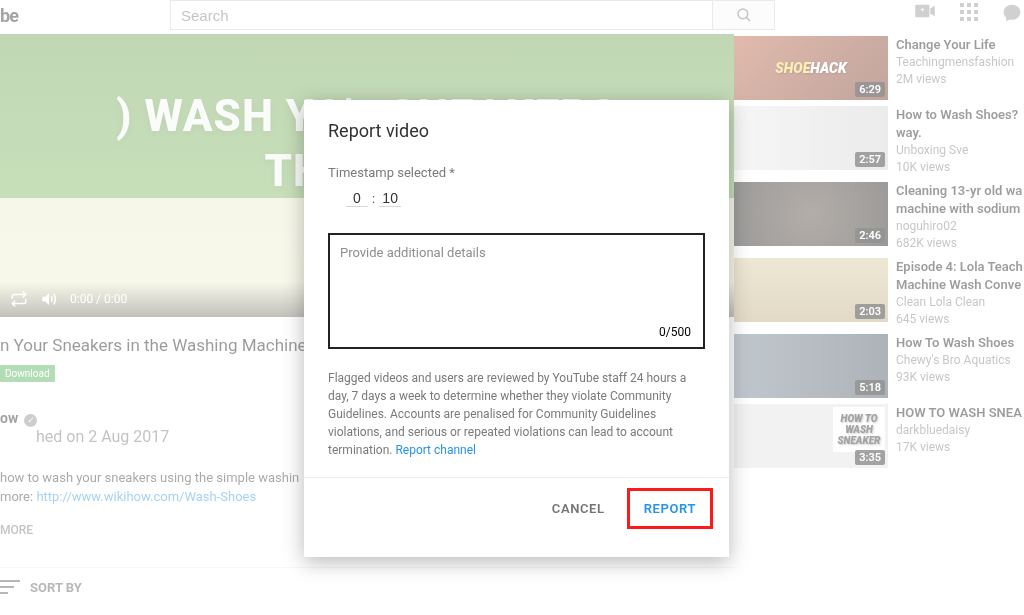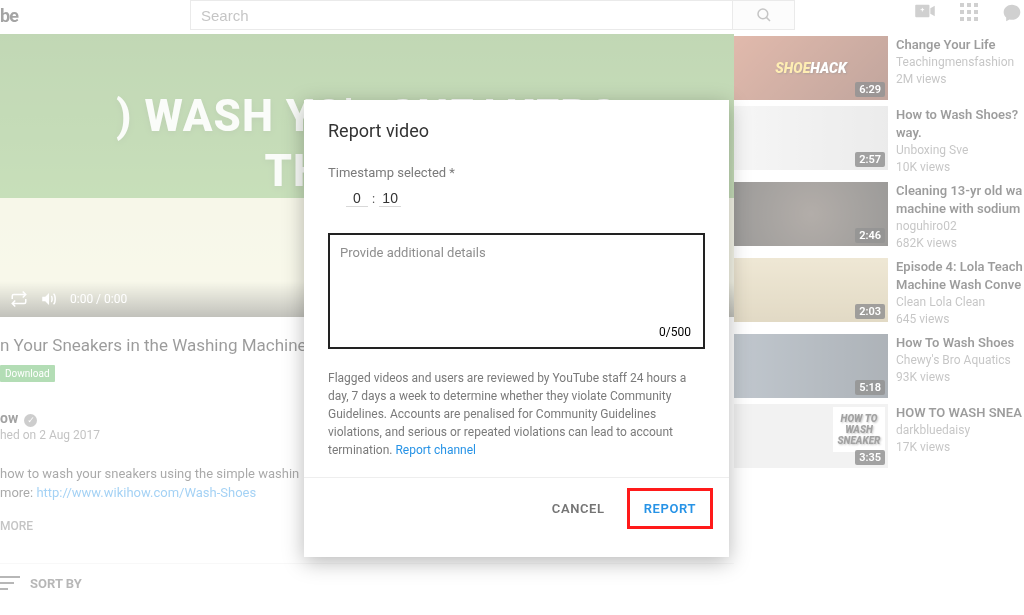--- a/index.html
+++ b/index.html
@@ -35,21 +35,20 @@
     padding-left: 0;
   }
   .searchbar {
     position: absolute;
     left: 170px;
     top: 0;
     width: 605px;
     height: 30px;
     display: flex;
     border: 1px solid #ccc;
-    margin-left: 20px;
   }
   .searchbar input {
     flex: 1;
     border: none;
     padding: 0 10px;
     font-size: 15px;
     outline: none;
     color: #888;
   }
   .searchbar .search-btn {
@@ -174,21 +173,21 @@
     margin-top: 28px;
     font-size: 13px;
     color: #222;
   }
   .channel-name { font-weight: 700; font-size: 14px; }
   .verified {
     display:inline-flex; width:13px; height:13px; border-radius:50%;
     background:#888; color:#fff; align-items:center; justify-content:center;
     font-size:9px; margin-left:3px;
   }
-  .published { color: #707070; font-size: 12px; }
+  .published { color: #707070; font-size: 16px; margin-left: 36px; }
   .desc {
     margin-top: 22px;
     font-size: 13px;
     color: #333;
     line-height: 1.5;
   }
   .desc a { color: #2793e6; text-decoration: none; margin-top: 11px; }
   .show-more {
     margin-top: 16px;
     font-size: 12px;

